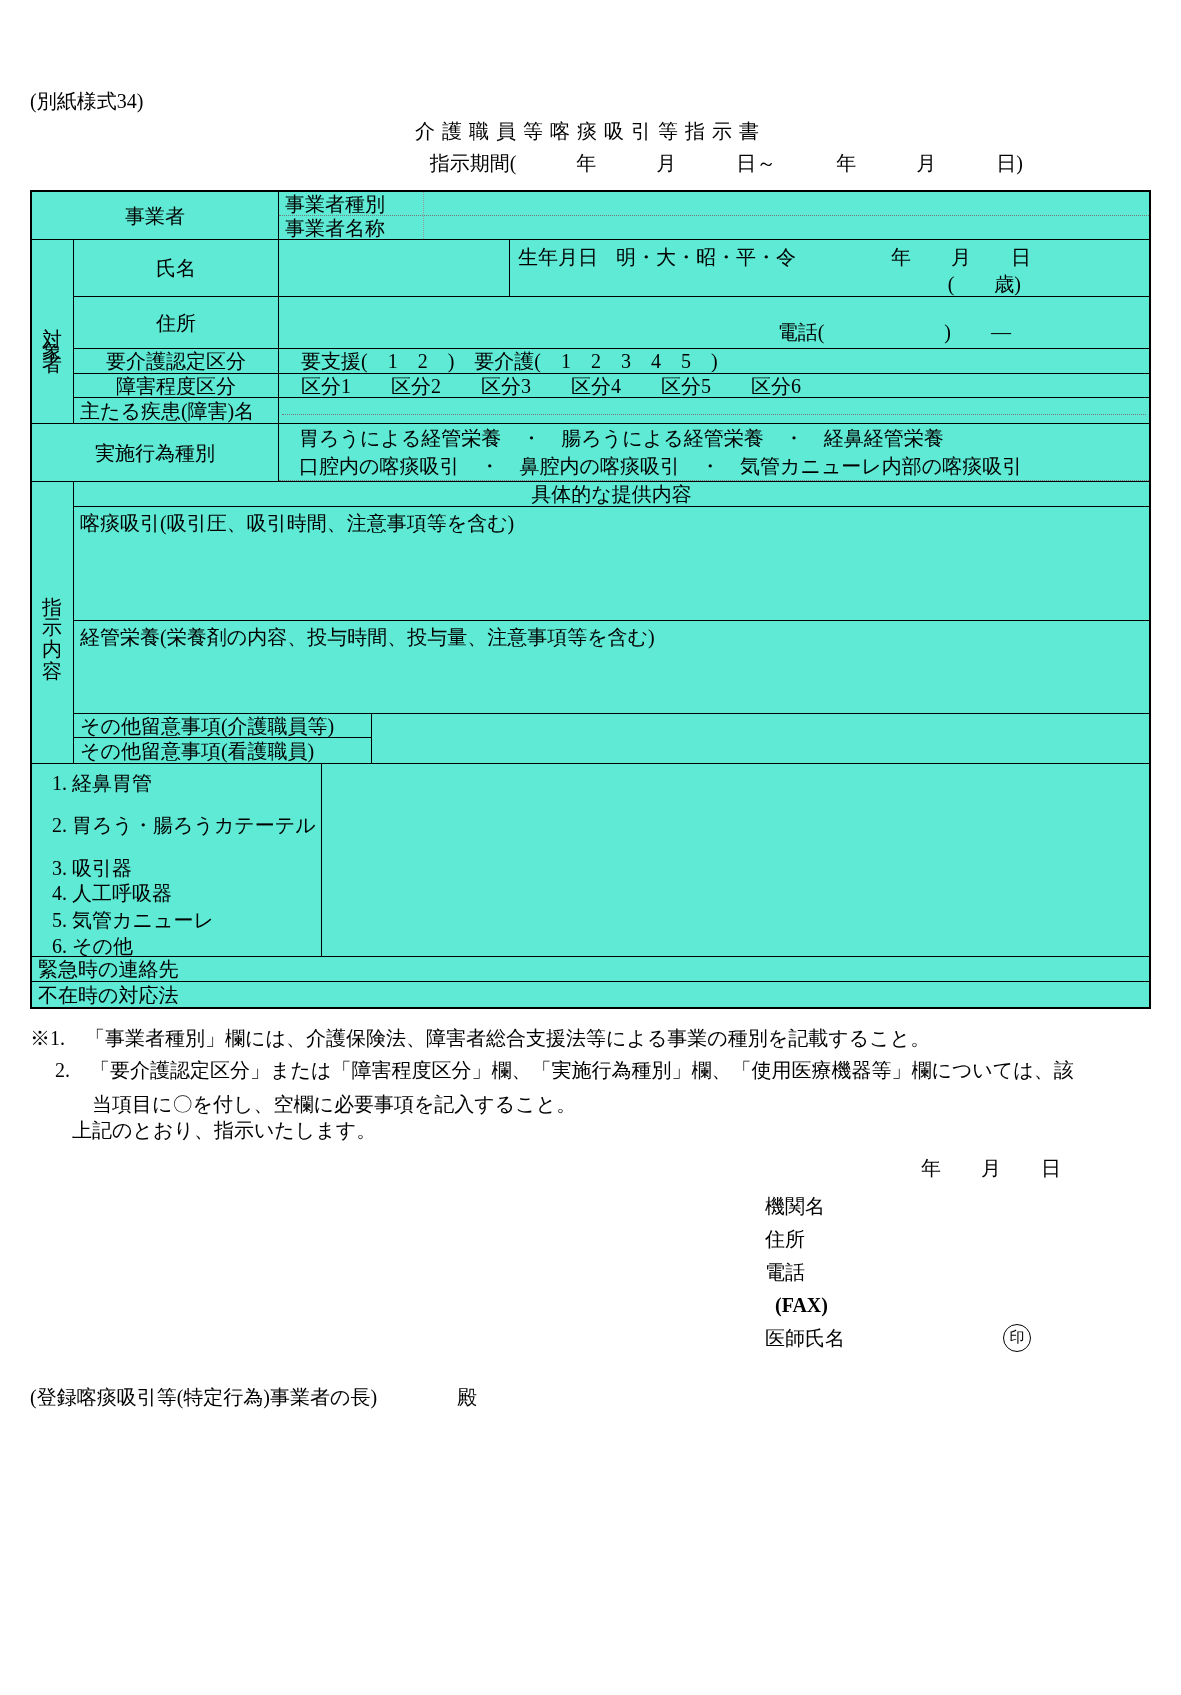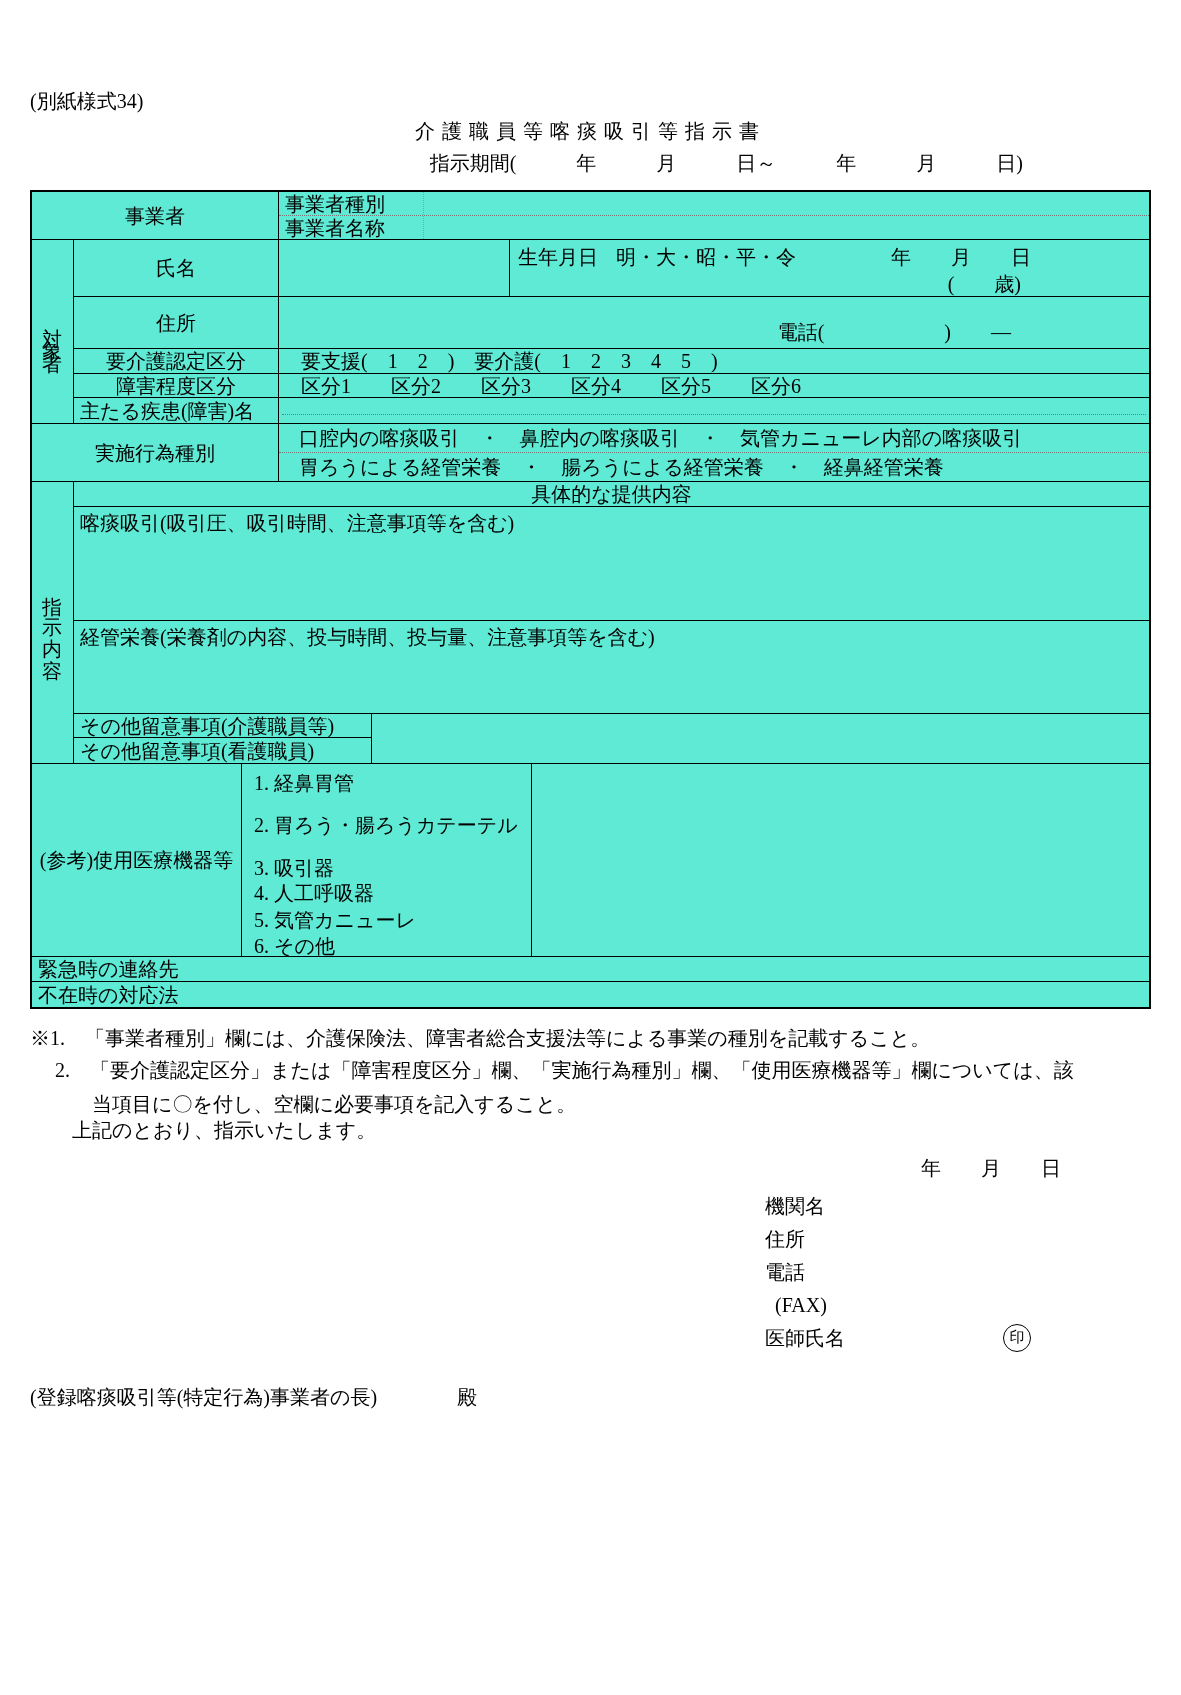--- a/index.html
+++ b/index.html
@@ -44,36 +44,36 @@
   .ls20 { letter-spacing:21px; }
 
   .birth-top { padding:4px 0 0 8px; display:flex; }
   .age-line { text-align:right; padding-right:128px; padding-top:2px; }
   .phone-line { text-align:right; padding-right:138px; padding-bottom:3px; }
   .disease-cell { padding:0 3px; }
   .disease-line { height:17px; border-bottom:1px dotted #777; }
   .box-label { padding:3px 0 0 6px; }
 
   .devlist { position:relative; }
-  .devitem { position:absolute; left:12px; height:24px; line-height:24px; }
+  .devitem { position:absolute; left:20px; height:24px; line-height:24px; }
   .devitem:nth-child(1){top:7px}
   .devitem:nth-child(2){top:49px}
   .devitem:nth-child(3){top:92px}
   .devitem:nth-child(4){top:117px}
   .devitem:nth-child(5){top:144px}
   .devitem:nth-child(6){top:170px}
 
   .note1 { margin-top:16px; }
   .note2a { margin-top:6px; margin-left:25px; }
   .note2b { margin-top:8px; margin-left:62px; }
   .closing { margin-left:42px; }
   .date-line { margin-top:12px; text-align:right; padding-right:90px; }
   .sig { margin-top:8px; margin-left:735px; }
   .sig-line { height:33px; display:flex; align-items:center; }
-  .fax { padding-left:10px; }
+  .fax { padding-left:10px;font-weight:bold; }
   .seal {
     margin-left:158px; width:28px; height:28px; flex:none;
     border:1.5px solid #000; border-radius:50%;
     display:inline-flex; align-items:center; justify-content:center;
     font-size:15px; line-height:1;
   }
   .addressee { margin-top:30px; }
 </style>
 </head>
 <body>
@@ -137,22 +137,22 @@
           <div class="c f1 disease-cell">
             <div class="disease-line"></div>
           </div>
         </div>
       </div>
     </div>
 
     <div class="r h58 bb">
       <div class="c w247 br ctr nw">実施行為種別</div>
       <div class="col f1">
+        <div class="h29 vctr pl20 nw">胃ろうによる経管栄養　・　腸ろうによる経管栄養　・　経鼻経管栄養</div>
         <div class="h29 bbd vctr pl20 nw">口腔内の喀痰吸引　・　鼻腔内の喀痰吸引　・　気管カニューレ内部の喀痰吸引</div>
-        <div class="h29 vctr pl20 nw">胃ろうによる経管栄養　・　腸ろうによる経管栄養　・　経鼻経管栄養</div>
       </div>
     </div>
 
     <div class="r bb" style="height:282px">
       <div class="c w42 br ctr">
         <div class="vlab ls20">指示内容</div>
       </div>
       <div class="col f1">
         <div class="h25 bb ctr nw">具体的な提供内容</div>
         <div class="h115 bb box-label nw">喀痰吸引(吸引圧、吸引時間、注意事項等を含む)</div>
@@ -161,21 +161,20 @@
           <div class="col w298 br">
             <div class="h24 bb vctr pl6 nw">その他留意事項(介護職員等)</div>
             <div class="h25 vctr pl6 nw">その他留意事項(看護職員)</div>
           </div>
           <div class="c f1"></div>
         </div>
       </div>
     </div>
 
     <div class="r bb" style="height:193px">
-      <div class="c w210 br ctr nw">(参考)使用医療機器等</div>
       <div class="c w290 br devlist">
         <div class="devitem nw">1. 経鼻胃管</div>
         <div class="devitem nw">2. 胃ろう・腸ろうカテーテル</div>
         <div class="devitem nw">3. 吸引器</div>
         <div class="devitem nw">4. 人工呼吸器</div>
         <div class="devitem nw">5. 気管カニューレ</div>
         <div class="devitem nw">6. その他</div>
       </div>
     </div>
 

